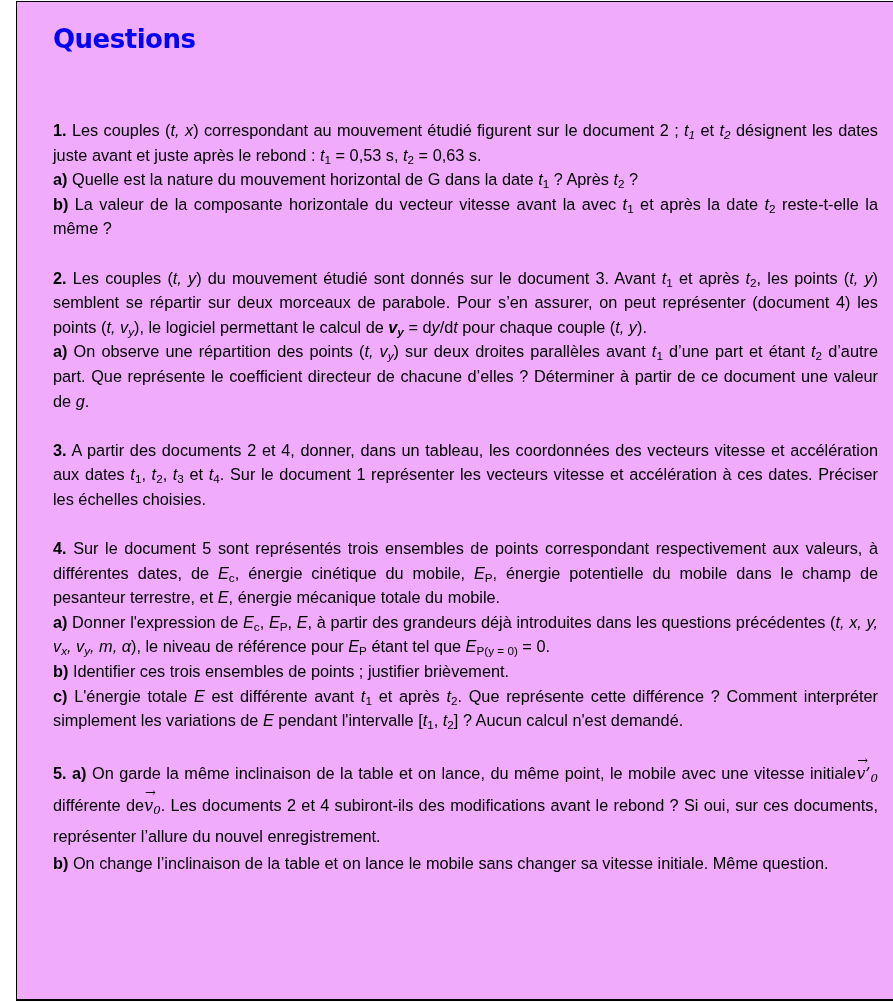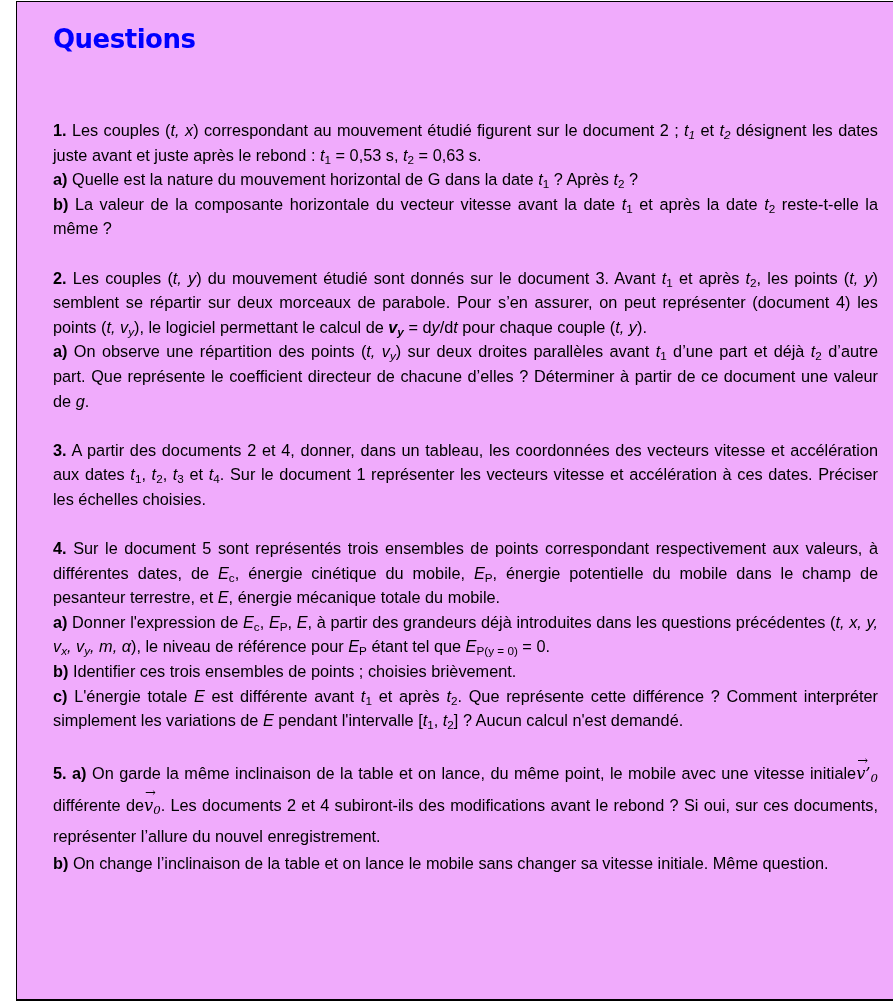--- a/index.html
+++ b/index.html
@@ -33,36 +33,36 @@
 <body>
 
 <div class="frame">
   <div class="title">Questions</div>
 
   <div class="content">
 
     <div class="q">
       <p class="p"><b>1.</b> <span>Les couples (</span><i>t, x</i><span>) correspondant au mouvement étudié figurent sur le document 2 ; </span><i>t</i><sub><i>1</i></sub><span> et </span><i>t</i><sub><i>2</i></sub><span> désignent les dates juste avant et juste après le rebond : </span><i>t</i><sub>1</sub><span> = 0,53 s, </span><i>t</i><sub>2</sub><span> = 0,63 s.</span></p>
       <p class="p"><b>a)</b><span> Quelle est la nature du mouvement horizontal de G dans la date </span><i>t</i><sub>1</sub><span> ? Après </span><i>t</i><sub>2</sub><span> ?</span></p>
-      <p class="p"><b>b)</b><span> La valeur de la composante horizontale du vecteur vitesse avant la date </span><i>t</i><sub>1</sub><span> et après la date </span><i>t</i><sub>2</sub><span> reste-t-elle la même ?</span></p>
+      <p class="p"><b>b)</b><span> La valeur de la composante horizontale du vecteur vitesse avant la avec </span><i>t</i><sub>1</sub><span> et après la date </span><i>t</i><sub>2</sub><span> reste-t-elle la même ?</span></p>
     </div>
 
     <div class="q">
       <p class="p"><b>2.</b><span> Les couples (</span><i>t, y</i><span>) du mouvement étudié sont donnés sur le document 3. Avant </span><i>t</i><sub>1</sub><span> et après </span><i>t</i><sub>2</sub><span>, les points (</span><i>t, y</i><span>) semblent se répartir sur deux morceaux de parabole. Pour s’en assurer, on peut représenter (document 4) les points (</span><i>t, v</i><sub><i>y</i></sub><span>), le logiciel permettant le calcul de </span><b><i>v</i><sub><i>y</i></sub></b><span> = d</span><i>y</i><span>/d</span><i>t</i><span> pour chaque couple (</span><i>t, y</i><span>).</span></p>
-      <p class="p"><b>a)</b><span> On observe une répartition des points (</span><i>t, v</i><sub><i>y</i></sub><span>) sur deux droites parallèles avant </span><i>t</i><sub>1</sub><span> d’une part et déjà </span><i>t</i><sub>2</sub><span> d’autre part. Que représente le coefficient directeur de chacune d’elles ? Déterminer à partir de ce document une valeur de </span><i>g</i><span>.</span></p>
+      <p class="p"><b>a)</b><span> On observe une répartition des points (</span><i>t, v</i><sub><i>y</i></sub><span>) sur deux droites parallèles avant </span><i>t</i><sub>1</sub><span> d’une part et étant </span><i>t</i><sub>2</sub><span> d’autre part. Que représente le coefficient directeur de chacune d’elles ? Déterminer à partir de ce document une valeur de </span><i>g</i><span>.</span></p>
     </div>
 
     <div class="q">
       <p class="p"><b>3.</b><span> A partir des documents 2 et 4, donner, dans un tableau, les coordonnées des vecteurs vitesse et accélération aux dates </span><i>t</i><sub>1</sub><span>, </span><i>t</i><sub>2</sub><span>, </span><i>t</i><sub>3</sub><span> et </span><i>t</i><sub>4</sub><span>. Sur le document 1 représenter les vecteurs vitesse et accélération à ces dates. Préciser les échelles choisies.</span></p>
     </div>
 
     <div class="q">
       <p class="p"><b>4.</b><span> Sur le document 5 sont représentés trois ensembles de points correspondant respectivement aux valeurs, à différentes dates, de </span><i>E</i><sub>c</sub><span>, énergie cinétique du mobile, </span><i>E</i><sub>P</sub><span>, énergie potentielle du mobile dans le champ de pesanteur terrestre, et </span><i>E</i><span>, énergie mécanique totale du mobile.</span></p>
       <p class="p"><b>a)</b><span> Donner l'expression de </span><i>E</i><sub>c</sub><span>, </span><i>E</i><sub>P</sub><span>, </span><i>E</i><span>, à partir des grandeurs déjà introduites dans les questions précédentes (</span><i>t, x, y, v</i><sub><i>x</i></sub><i>, v</i><sub><i>y</i></sub><i>, m, </i><i>α</i><span>), le niveau de référence pour </span><i>E</i><sub>P</sub><span> étant tel que </span><i>E</i><sub>P(y = 0)</sub><span> = 0.</span></p>
-      <p class="p"><b>b)</b><span> Identifier ces trois ensembles de points ; choisies brièvement.</span></p>
+      <p class="p"><b>b)</b><span> Identifier ces trois ensembles de points ; justifier brièvement.</span></p>
       <p class="p"><b>c)</b><span> L'énergie totale </span><i>E</i><span> est différente avant </span><i>t</i><sub>1</sub><span> et après </span><i>t</i><sub>2</sub><span>. Que représente cette différence ? Comment interpréter simplement les variations de </span><i>E</i><span> pendant l'intervalle [</span><i>t</i><sub>1</sub><span>, </span><i>t</i><sub>2</sub><span>] ? Aucun calcul n'est demandé.</span></p>
     </div>
 
     <div class="q q5">
       <p class="p tall"><b>5.</b> <b>a)</b><span> On garde la même inclinaison de la table et on lance, du même point, le mobile avec une vitesse initiale</span><span class="vec"><span class="arrow">→</span><span>v’</span><sub>0</sub></span> <span> différente de</span><span class="vec"><span class="arrow">→</span><span>v</span><sub>0</sub></span><span>. Les documents 2 et 4 subiront-ils des modifications avant le rebond ? Si oui, sur ces documents, représenter l’allure du nouvel enregistrement.</span></p>
       <p class="p"><b>b)</b><span> On change l’inclinaison de la table et on lance le mobile sans changer sa vitesse initiale. Même question.</span></p>
     </div>
 
   </div>
 </div>

